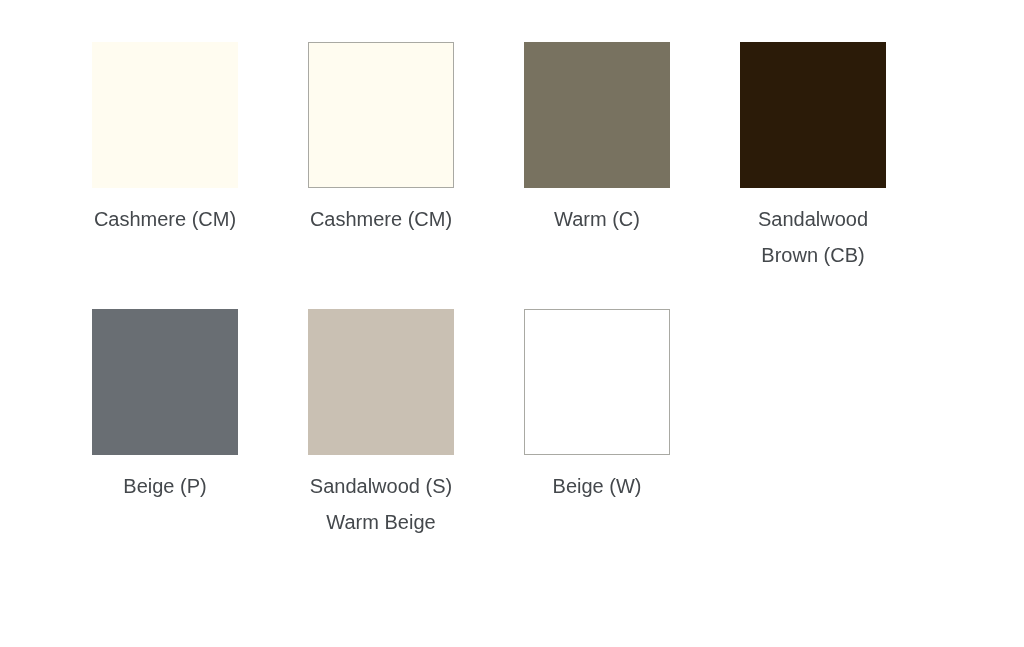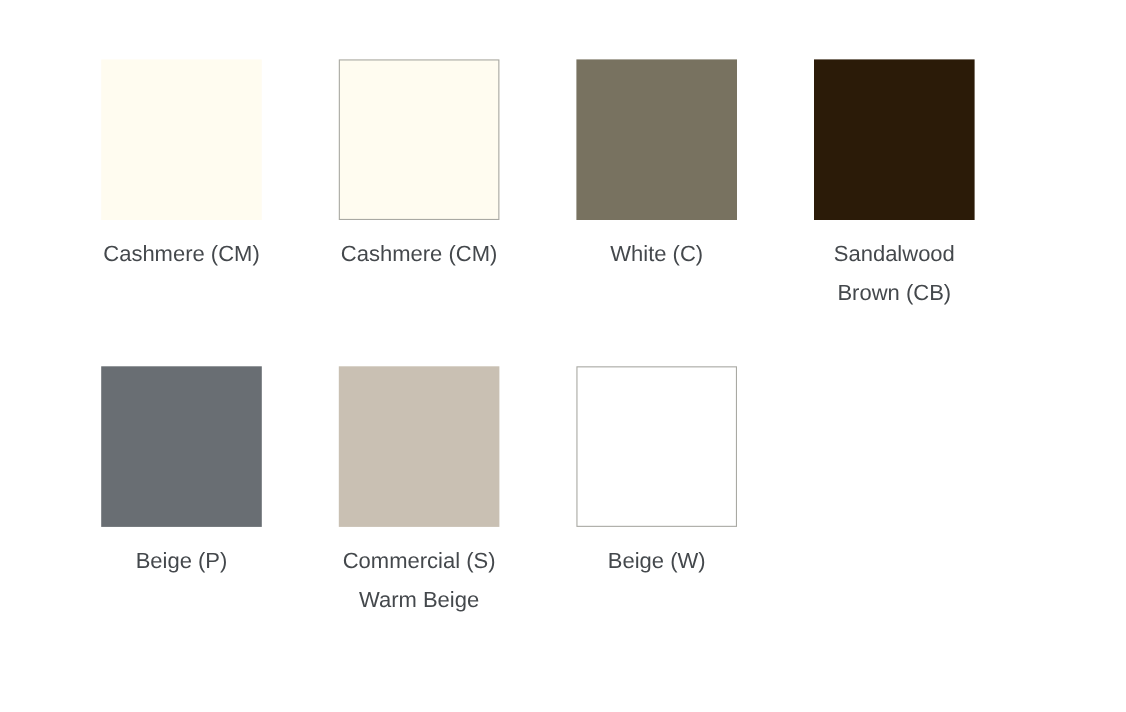--- a/index.html
+++ b/index.html
@@ -30,21 +30,20 @@
     grid-template-columns: repeat(4, 146px);
     column-gap: 70px;
     row-gap: 36px;
   }
 
   .swatch-cell {
     width: 146px;
     display: flex;
     flex-direction: column;
     align-items: center;
-    margin-top: 12px;
   }
 
   .swatch-cell.is-empty {
     visibility: hidden;
   }
 
   .swatch-chip {
     width: 146px;
     height: 146px;
     box-sizing: border-box;
@@ -74,33 +73,33 @@
       <div class="swatch-cell">
         <div class="swatch-chip" style="background: rgb(255, 252, 240);"></div>
         <div class="swatch-label">Cashmere (CM)</div>
       </div>
       <div class="swatch-cell">
         <div class="swatch-chip bordered" style="background: rgb(255, 252, 240);"></div>
         <div class="swatch-label">Cashmere (CM)</div>
       </div>
       <div class="swatch-cell">
         <div class="swatch-chip" style="background: rgb(120, 114, 96);"></div>
-        <div class="swatch-label">White (C)</div>
+        <div class="swatch-label">Warm (C)</div>
       </div>
       <div class="swatch-cell">
         <div class="swatch-chip" style="background: rgb(43, 27, 8);"></div>
         <div class="swatch-label">Sandalwood Brown (CB)</div>
       </div>
       <div class="swatch-cell">
         <div class="swatch-chip" style="background: rgb(105, 110, 115);"></div>
         <div class="swatch-label">Beige (P)</div>
       </div>
       <div class="swatch-cell">
         <div class="swatch-chip" style="background: rgb(201, 192, 179);"></div>
-        <div class="swatch-label">Commercial (S) Warm Beige</div>
+        <div class="swatch-label">Sandalwood (S) Warm Beige</div>
       </div>
       <div class="swatch-cell">
         <div class="swatch-chip bordered" style="background: rgb(255, 255, 255);"></div>
         <div class="swatch-label">Beige (W)</div>
       </div>
       <div class="swatch-cell is-empty">
         <div class="swatch-chip"></div>
         <div class="swatch-label"></div>
       </div>
     </div>

